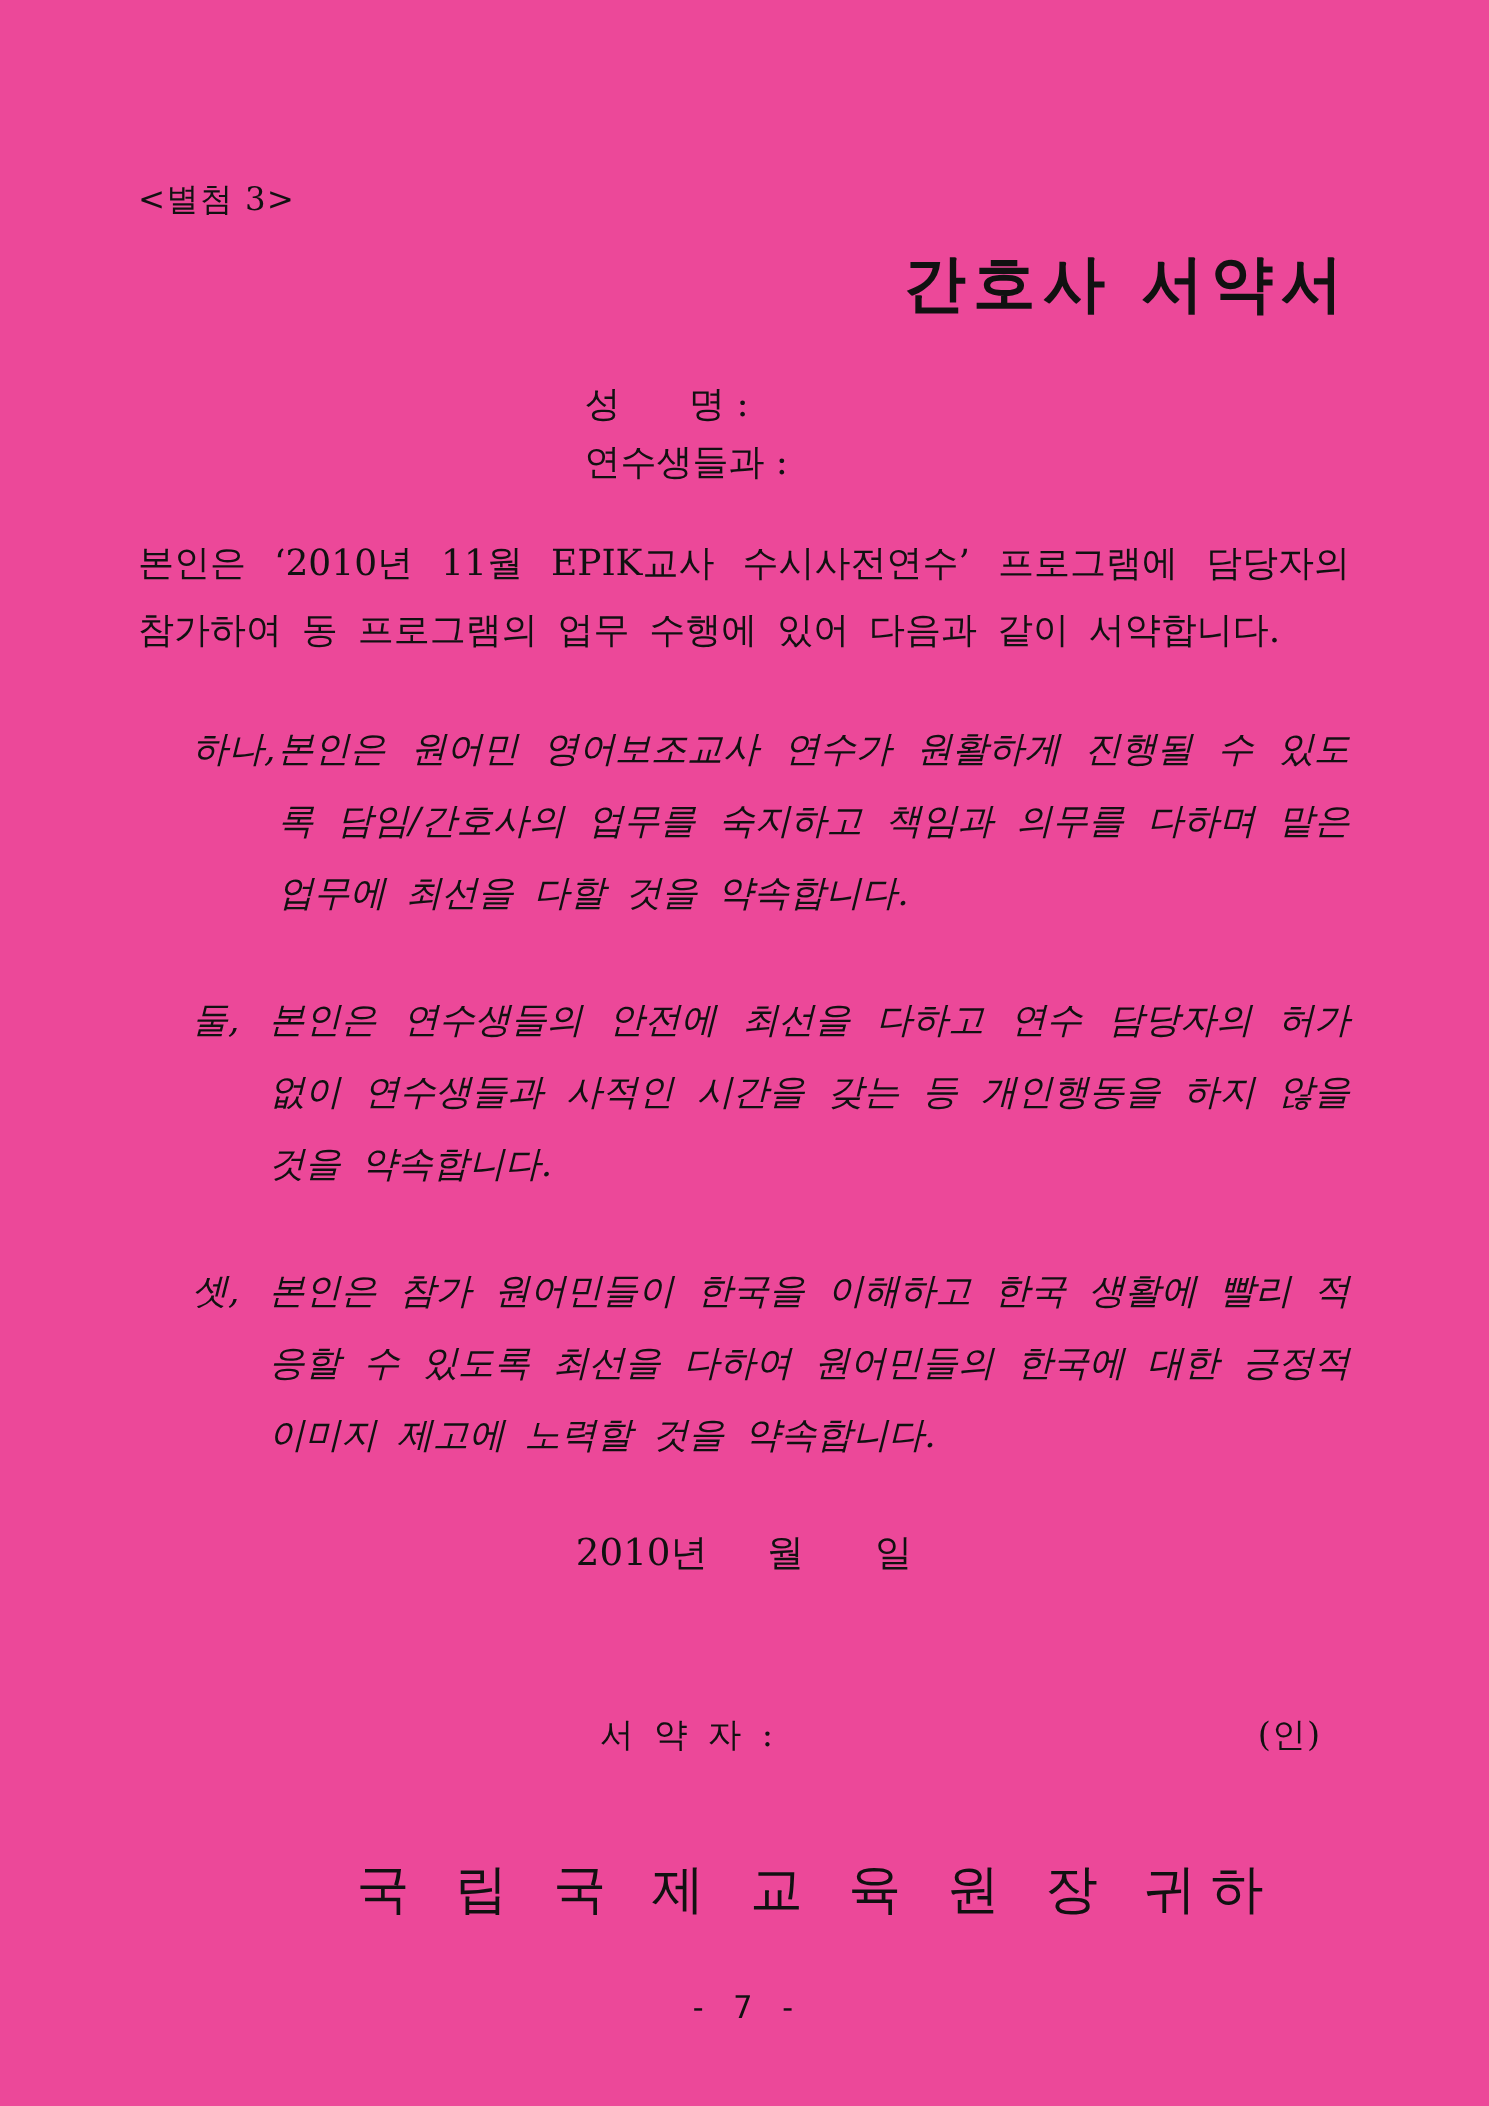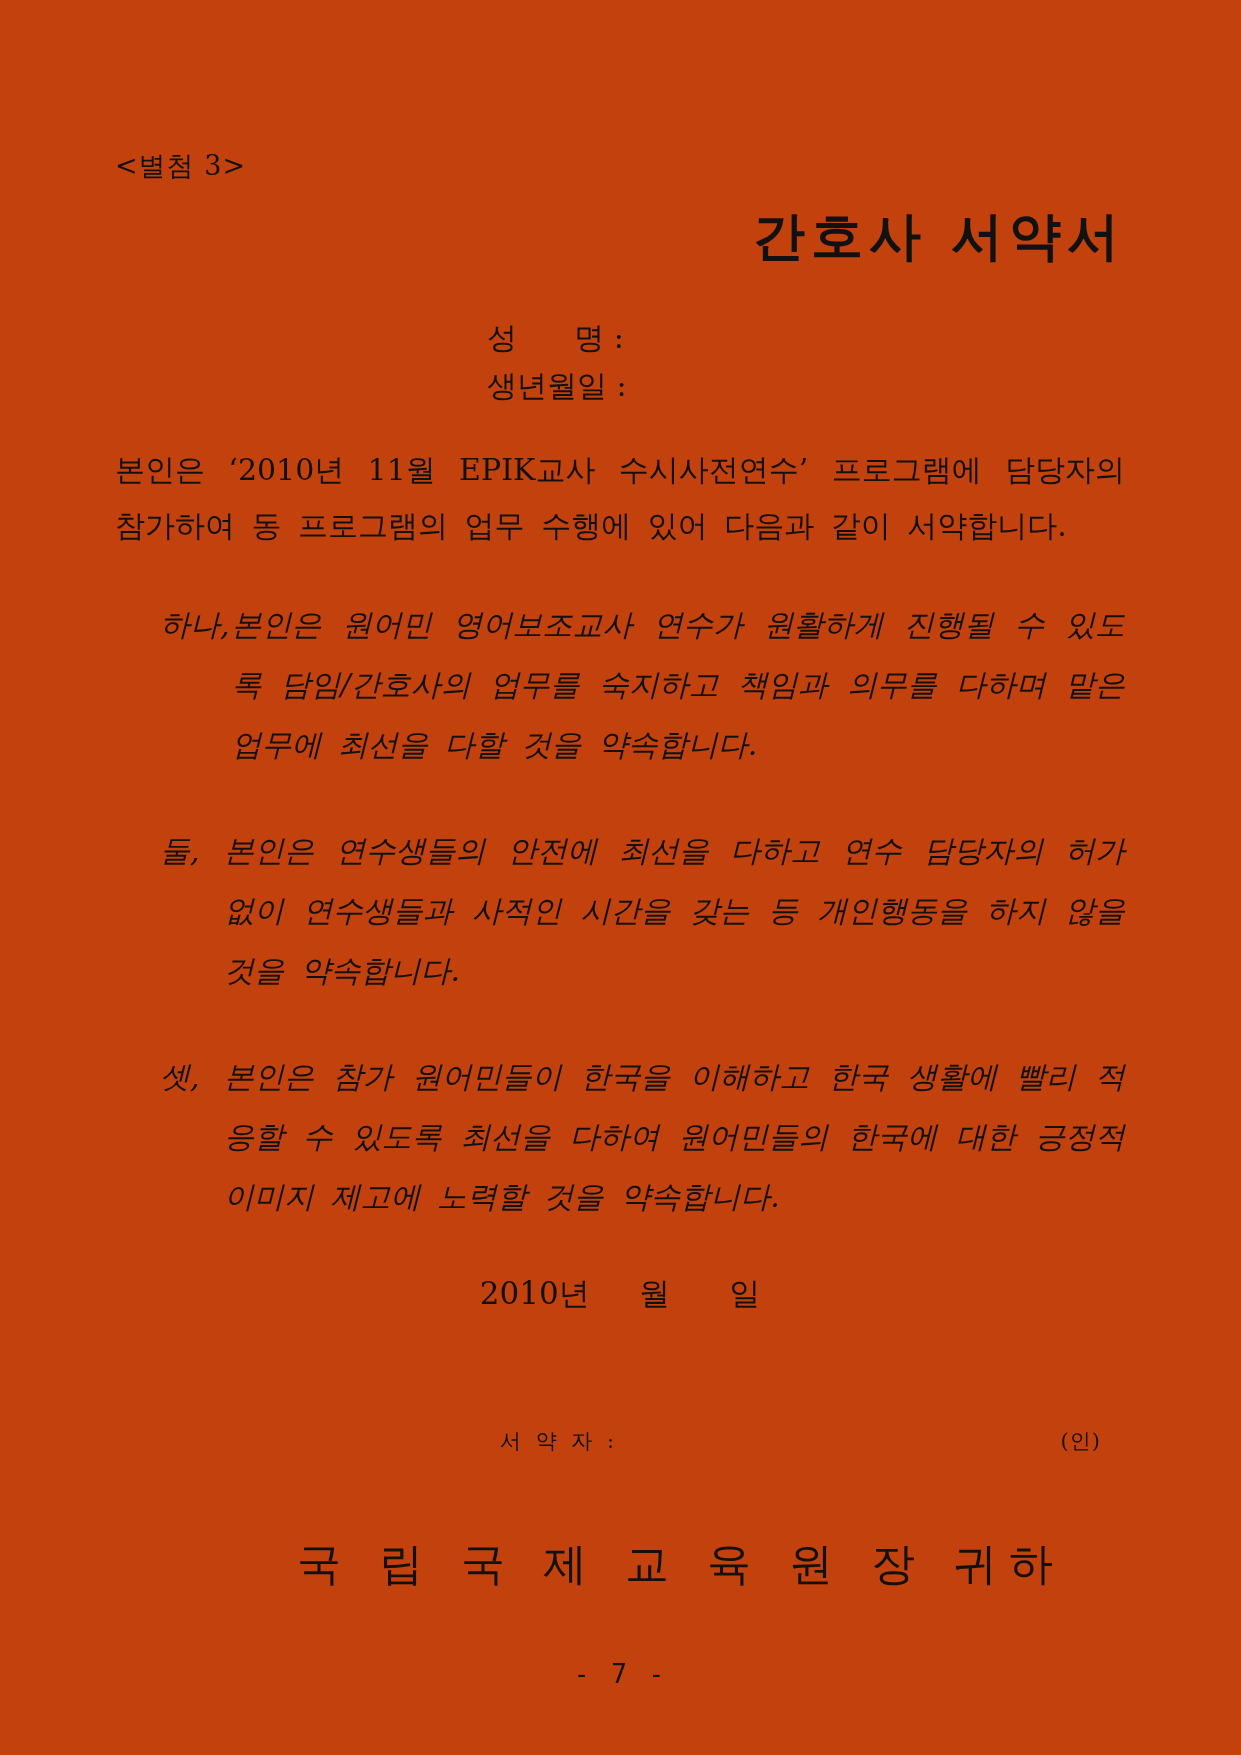--- a/index.html
+++ b/index.html
@@ -7,21 +7,21 @@
   html, body {
     background: #e8e8e8;
     font-family: "DejaVu Serif", "Liberation Serif", serif;
   }
 
   .page {
     position: relative;
     width: 1241px;
     height: 1755px;
     margin: 0 auto;
-    background: #c2410c;
+    background: #ec4899;
     color: #111111;
     padding: 148px 116px 0 115px;
     overflow: hidden;
   }
 
   .attachment-label {
     font-size: 27px;
     letter-spacing: 1px;
   }
 
@@ -82,21 +82,21 @@
     text-align: center;
     font-size: 31px;
     white-space: pre;
   }
 
   .signer-row {
     margin-top: 112px;
     display: flex;
     justify-content: space-between;
     align-items: center;
-    font-size: 21px;
+    font-size: 28px;
     padding-left: 385px;
     padding-right: 24px;
   }
 
   .signer-label { letter-spacing: 4px; }
 
   .seal-label { letter-spacing: 1px; }
 
   .addressee {
     margin-top: 80px;
@@ -121,21 +121,21 @@
 <body>
 
 <div class="page">
 
   <div class="attachment-label">&lt;별첨 3&gt;</div>
 
   <h1 class="doc-title">간호사 서약서</h1>
 
   <div class="fields">
     <div class="field-row">성      명 :</div>
-    <div class="field-row">생년월일 :</div>
+    <div class="field-row">연수생들과 :</div>
   </div>
 
   <p class="intro">본인은 ‘2010년 11월 EPIK교사 수시사전연수’ 프로그램에 담당자의 참가하여 동 프로그램의 업무 수행에 있어 다음과 같이 서약합니다.</p>
 
   <div class="pledge-list">
 
     <div class="pledge-item">
       <span class="pledge-marker">하나,</span>
       <span class="pledge-text">본인은 원어민 영어보조교사 연수가 원활하게 진행될 수 있도록 담임/간호사의 업무를 숙지하고 책임과 의무를 다하며 맡은 업무에 최선을 다할 것을 약속합니다.</span>
     </div>

